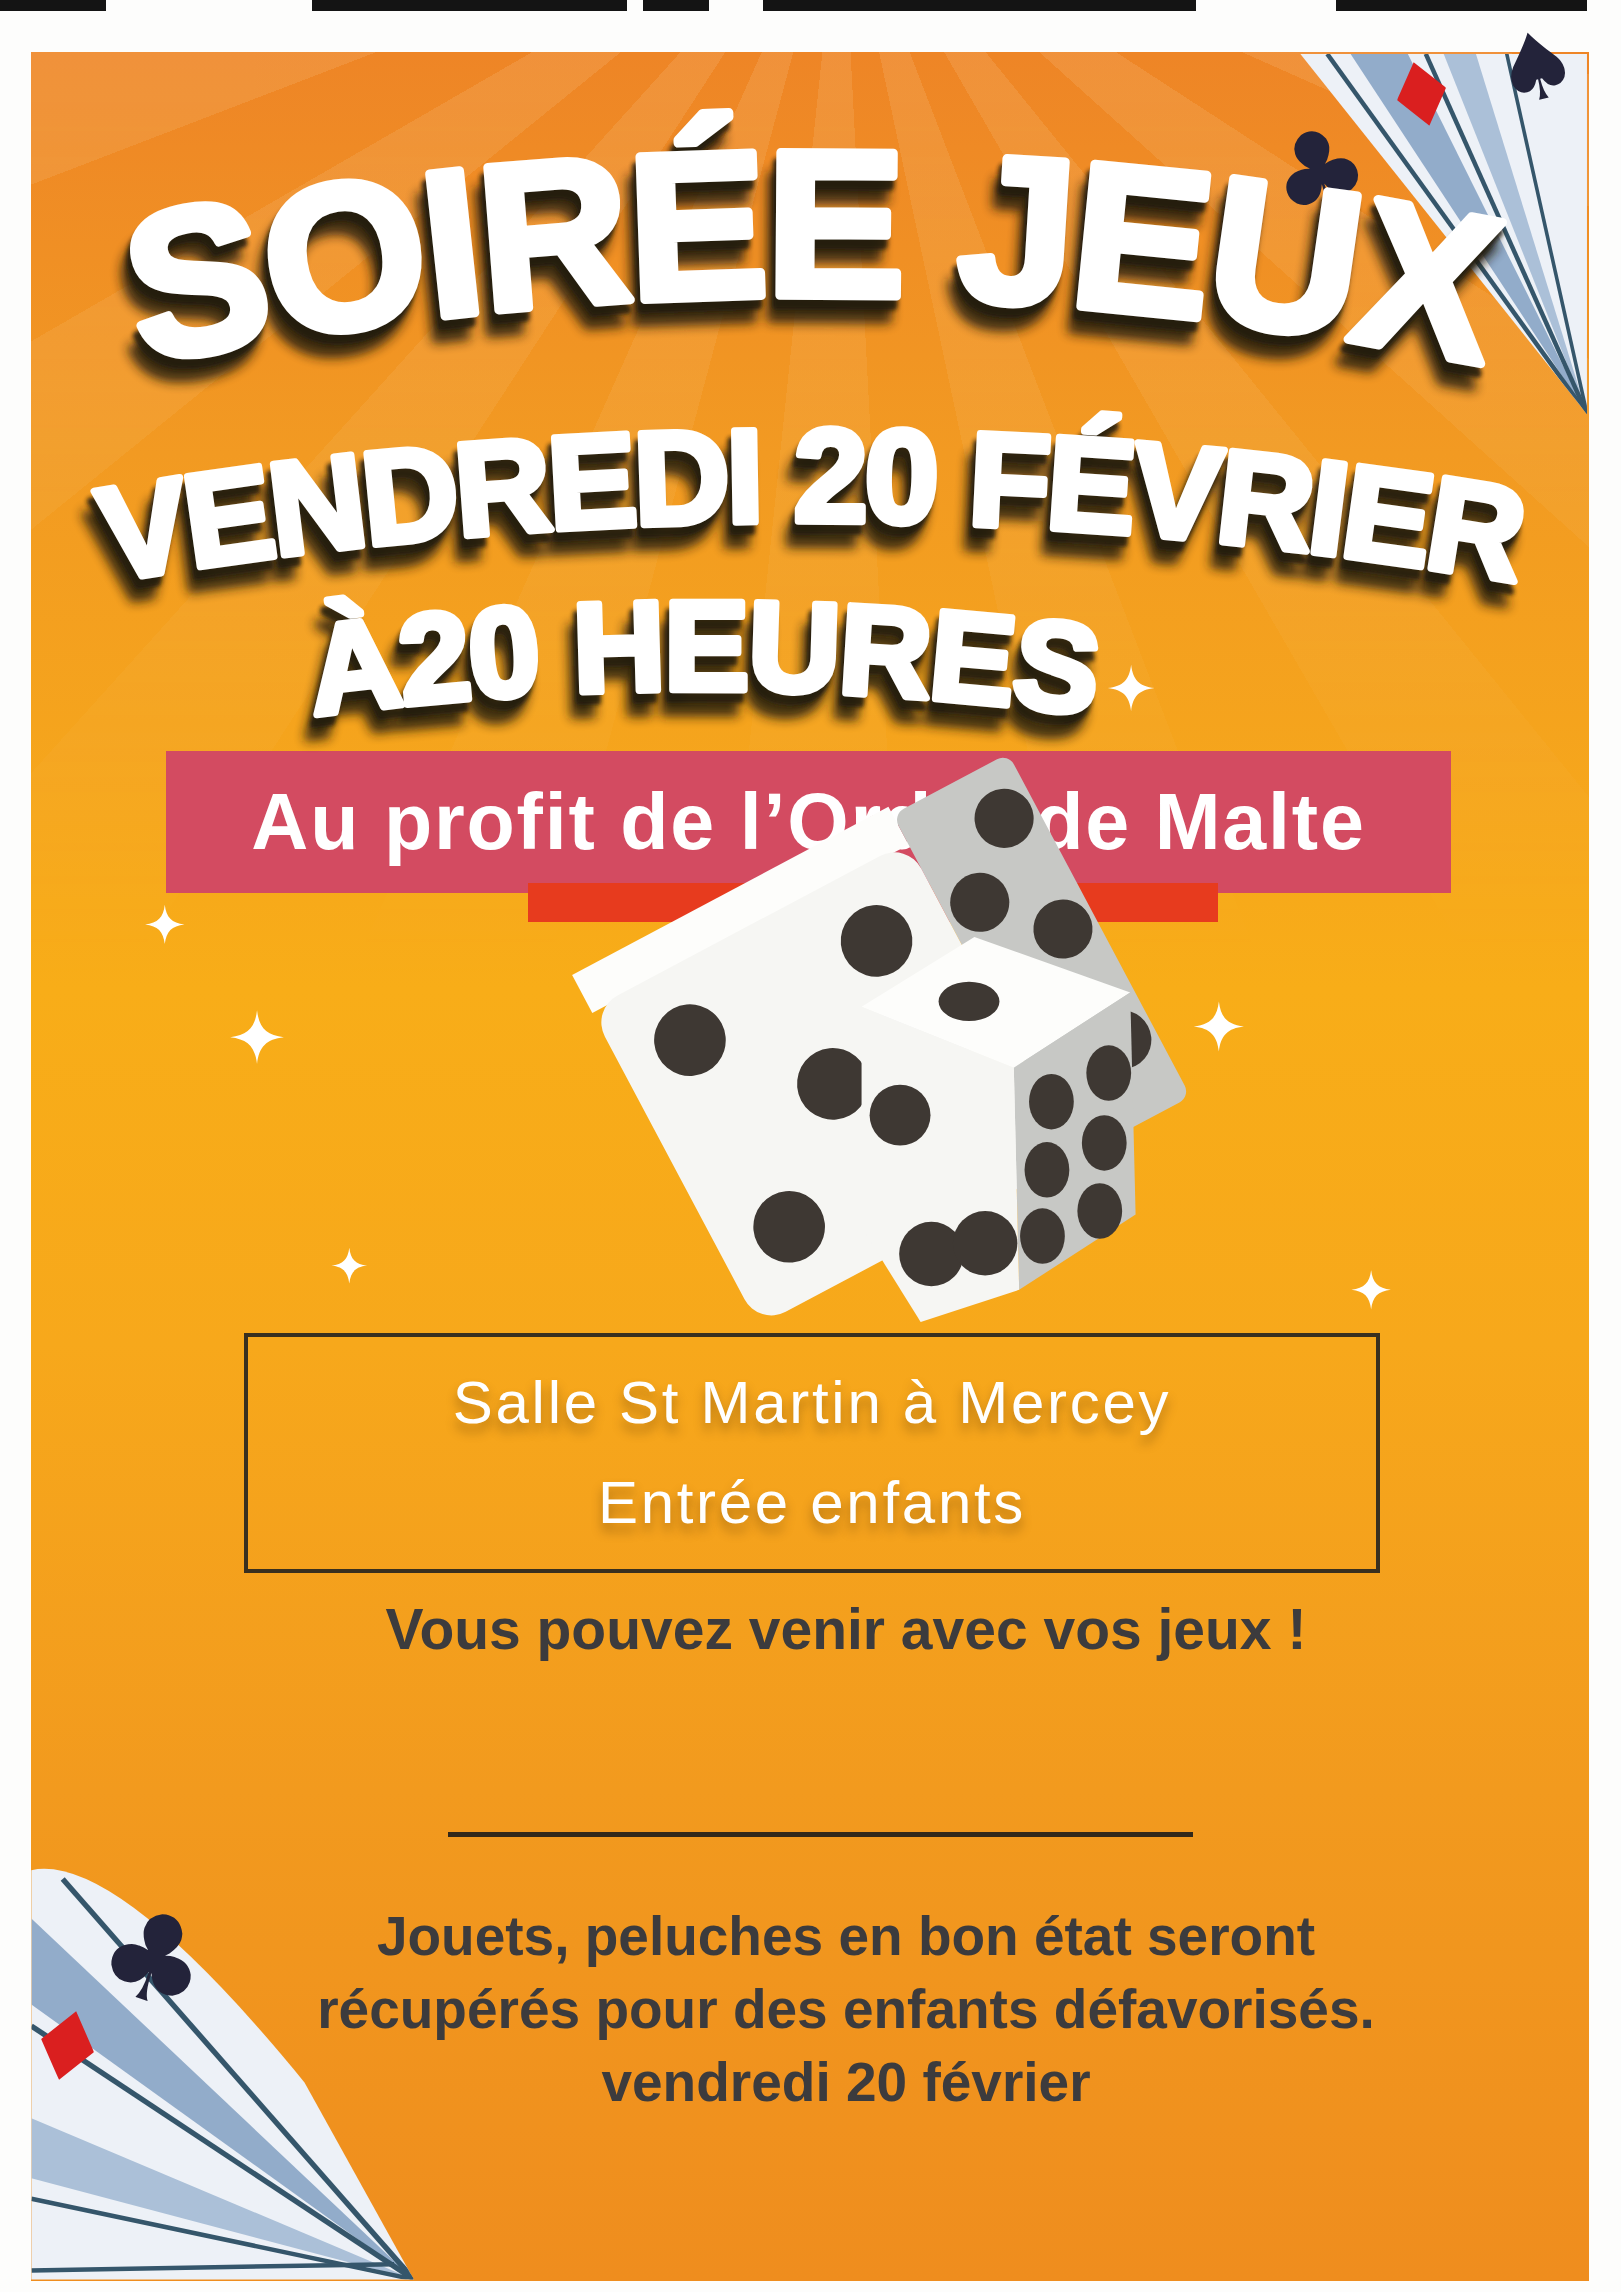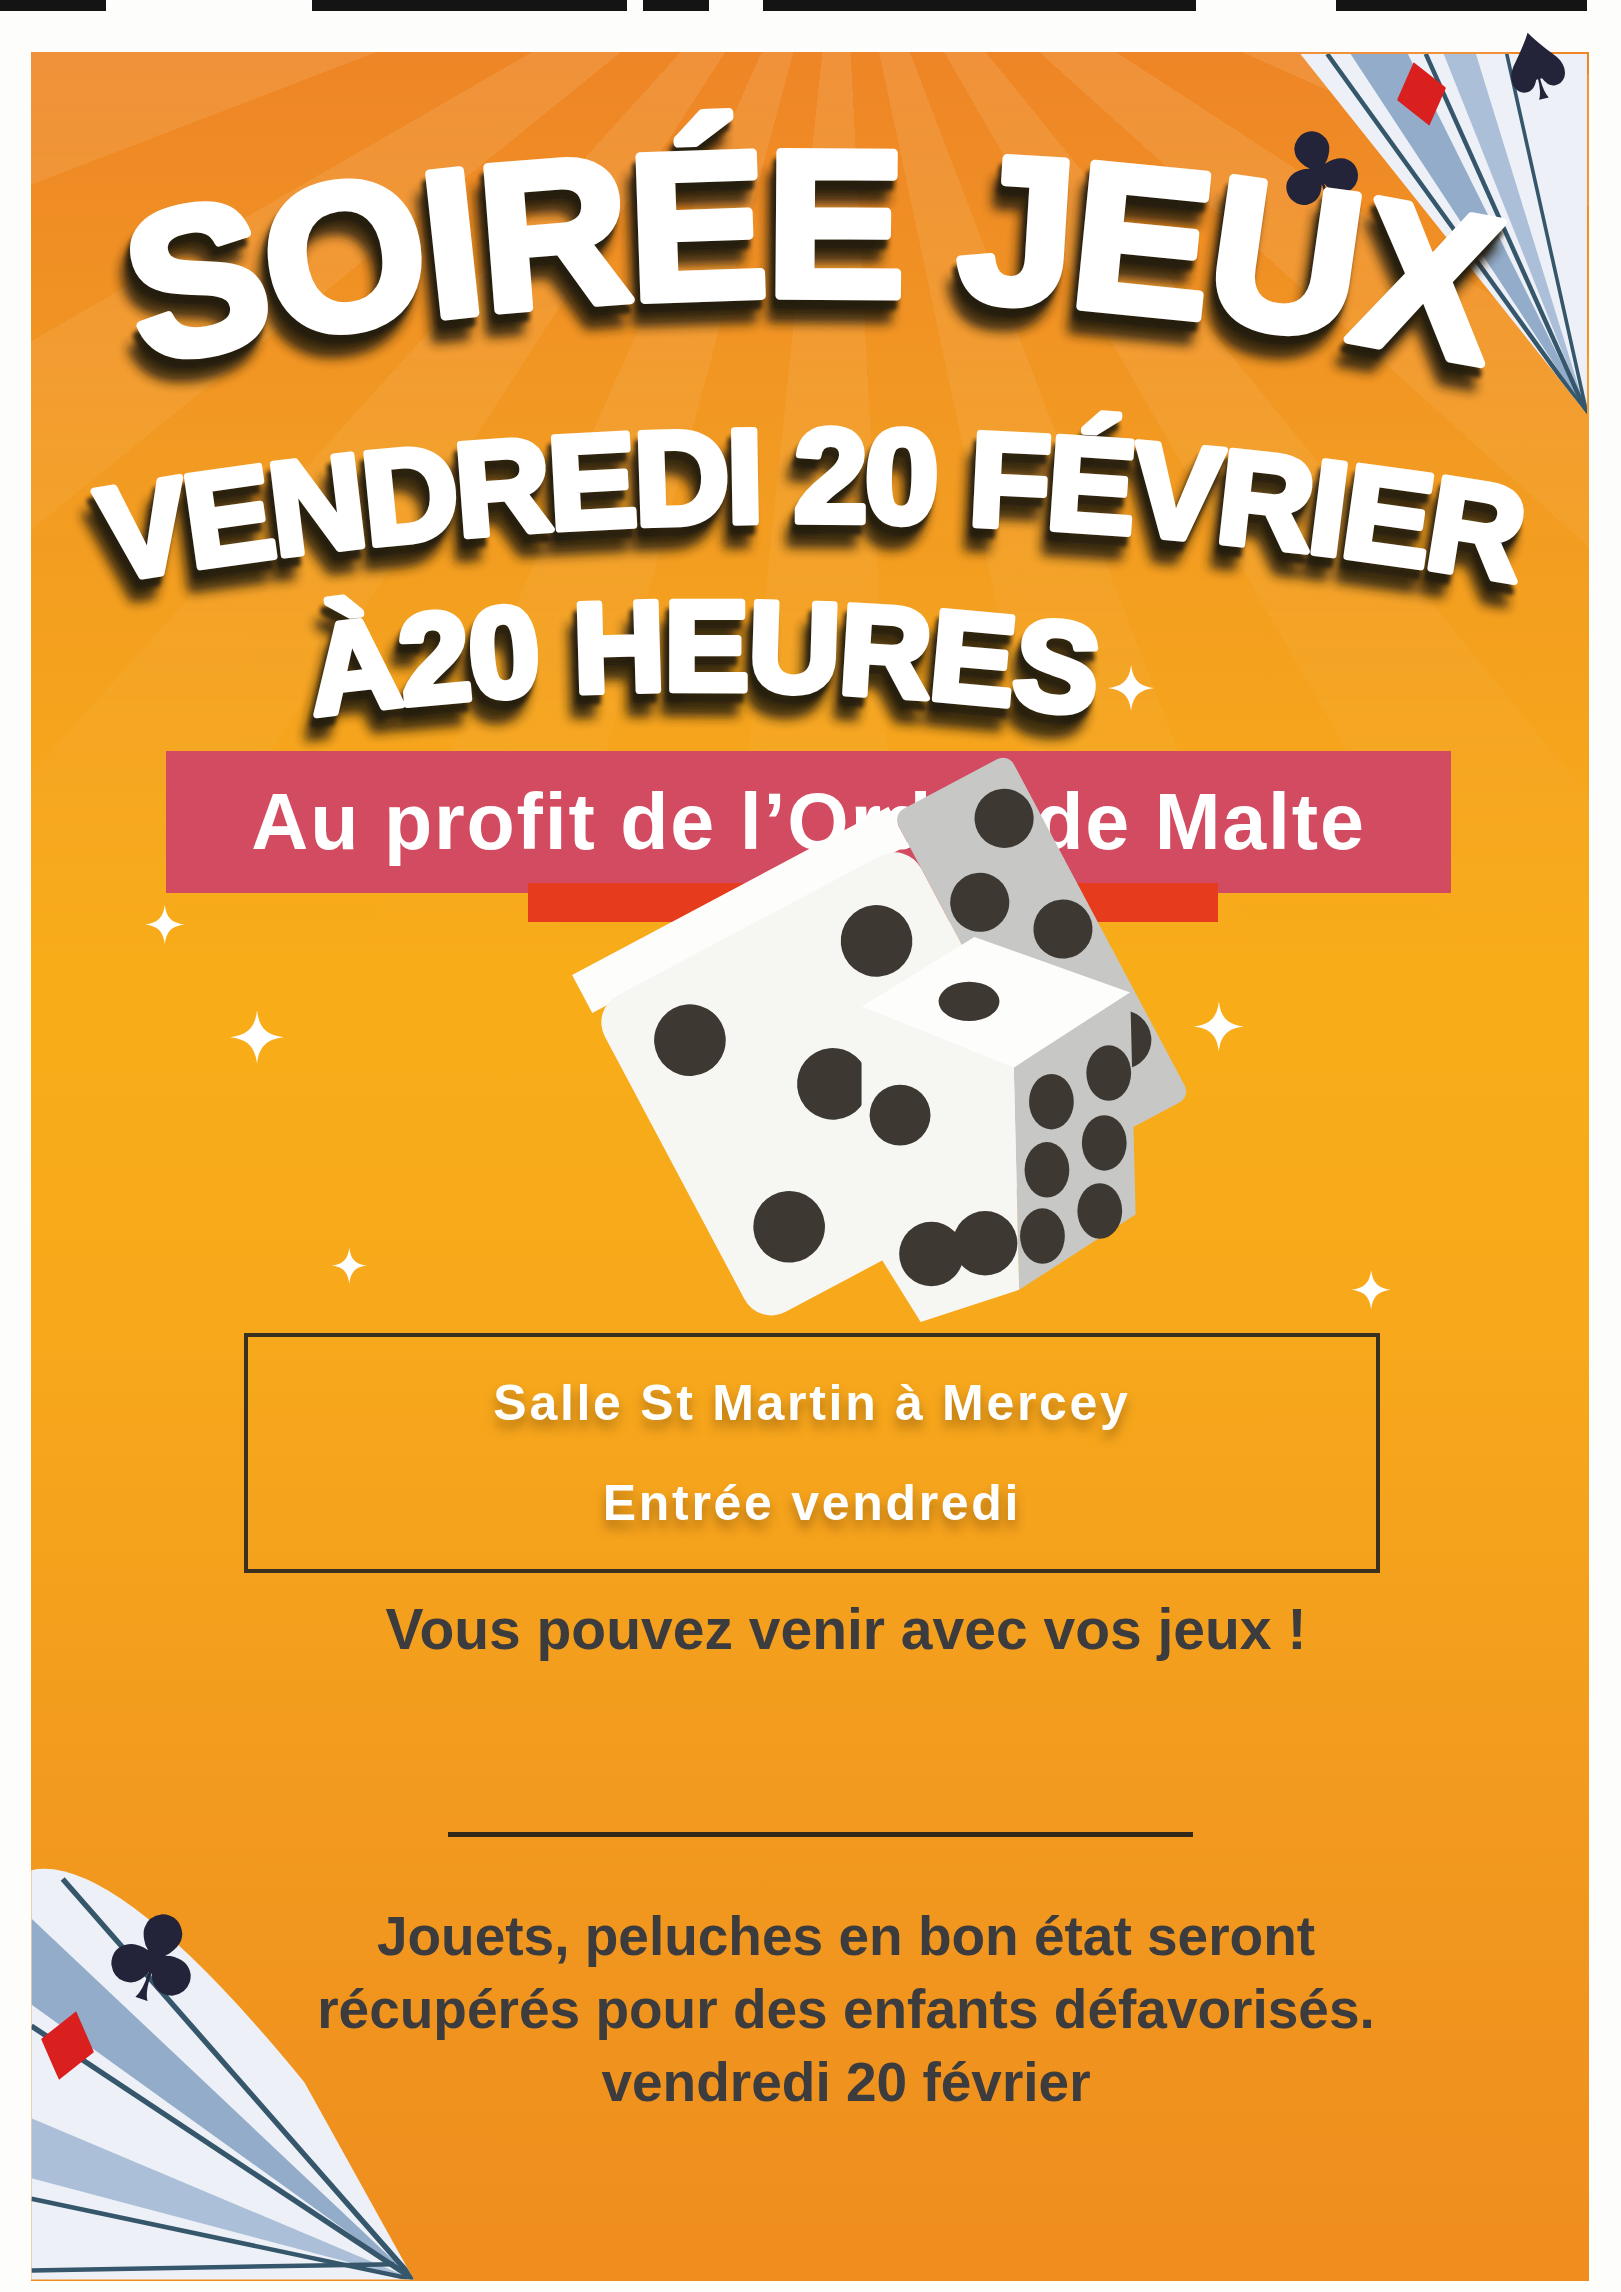--- a/index.html
+++ b/index.html
@@ -40,21 +40,21 @@
     position:absolute;left:528px;top:883px;width:690px;height:39px;
     background:var(--banner_strip,#e73b1e);z-index:2;
   }
   .venue-box{
     position:absolute;left:244px;top:1333px;width:1136px;height:240px;
     border:4.5px solid var(--box_border,#39301f);box-sizing:border-box;
     display:flex;flex-direction:column;align-items:center;justify-content:center;
     z-index:5;
   }
   .venue-line{
-    color:var(--box_text,#fff);font-size:50px;font-weight:bold;letter-spacing:2.7px;
+    color:var(--box_text,#fff);font-size:60px;font-weight:normal;letter-spacing:2.7px;
     line-height:100px;white-space:nowrap;
     text-shadow:0 8px 10.7px rgba(70,40,5,.38);
   }
   .para{position:absolute;left:31px;width:1558px;text-align:center;z-index:5;
     color:var(--body_text,#3c3b3d);font-weight:bold;padding-left:36px;}
   .para-bring{top:1596px;font-size:57px;line-height:66px;}
   .para-onsite{top:1668px;font-size:61px;line-height:66px;}
   .divider{position:absolute;left:448px;top:1832px;width:745px;height:5.4px;
     background:var(--divider,#33281a);z-index:5;}
   .para-donation{top:1900px;font-size:55px;line-height:73px;}
@@ -198,21 +198,21 @@
 
   <g>
     <text class="t-arc title-main" font-size="232" letter-spacing="-4" stroke-width="10" text-anchor="middle"><textPath href="#arc1" startOffset="50%">SOIRÉE JEUX</textPath></text>
     <text class="t-arc title-main" font-size="148" letter-spacing="-4" stroke-width="8" text-anchor="middle"><textPath href="#arc2" startOffset="50%">VENDREDI 20 FÉVRIER</textPath></text>
     <text class="t-arc title-main" font-size="142" letter-spacing="-2" stroke-width="8" text-anchor="middle"><textPath href="#arc3" startOffset="50%">À20 HEURES</textPath></text>
   </g>
 </svg>
 
 <div class="venue-box">
   <div class="venue-line">Salle St Martin à Mercey</div>
-  <div class="venue-line">Entrée vendredi</div>
+  <div class="venue-line">Entrée enfants</div>
 </div>
 
 <div class="para para-bring">Vous pouvez venir avec vos jeux !</div>
 <div class="para para-onsite">
 </div>
 
 <div class="divider"></div>
 
 <div class="para para-donation">
   <div>Jouets, peluches en bon état seront</div>

